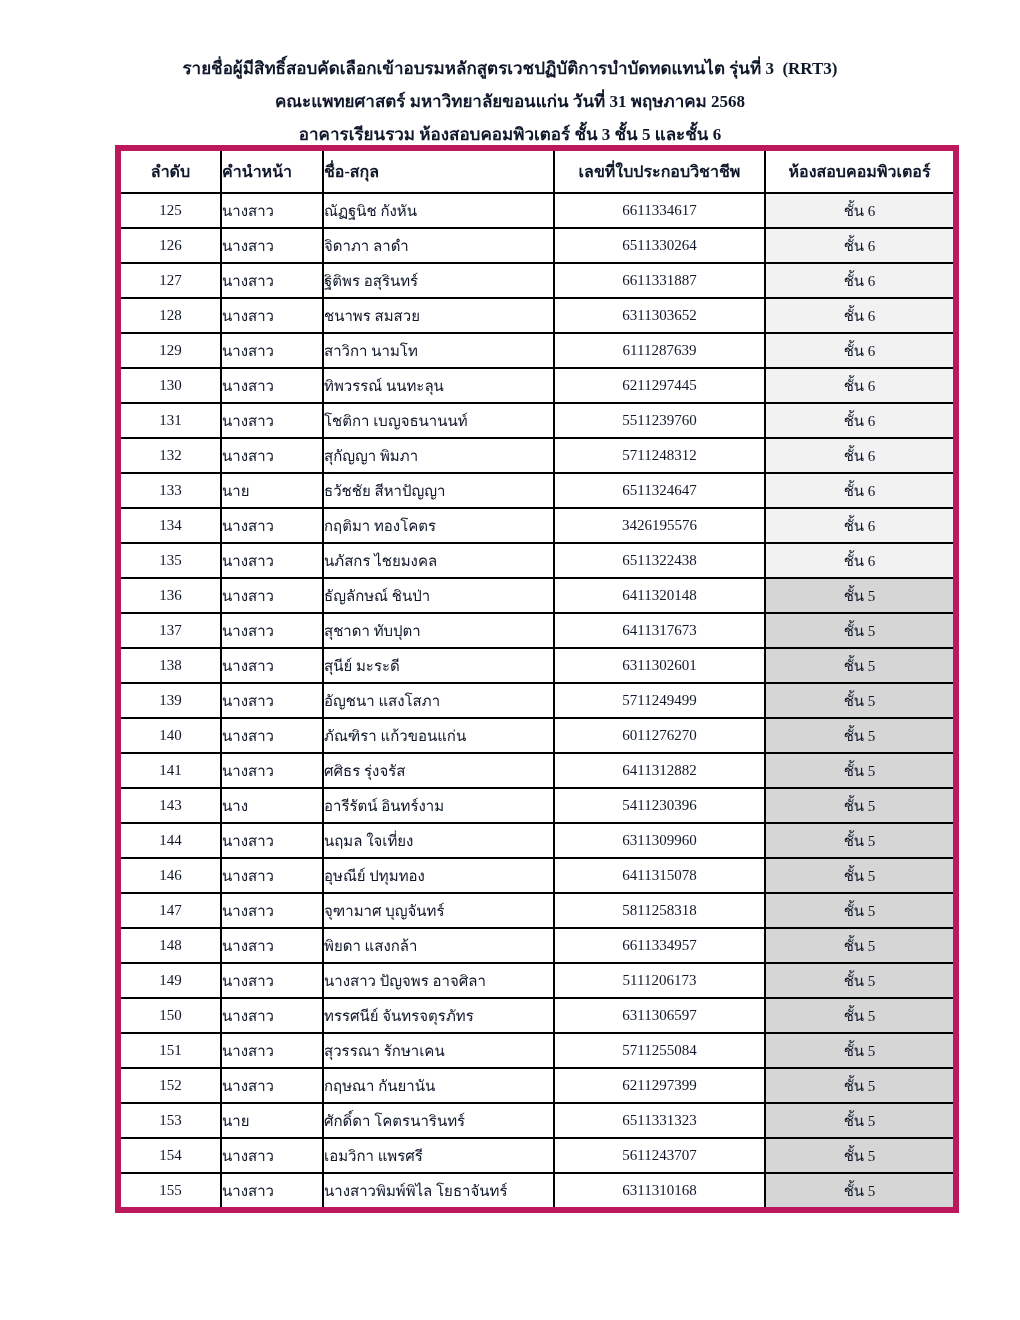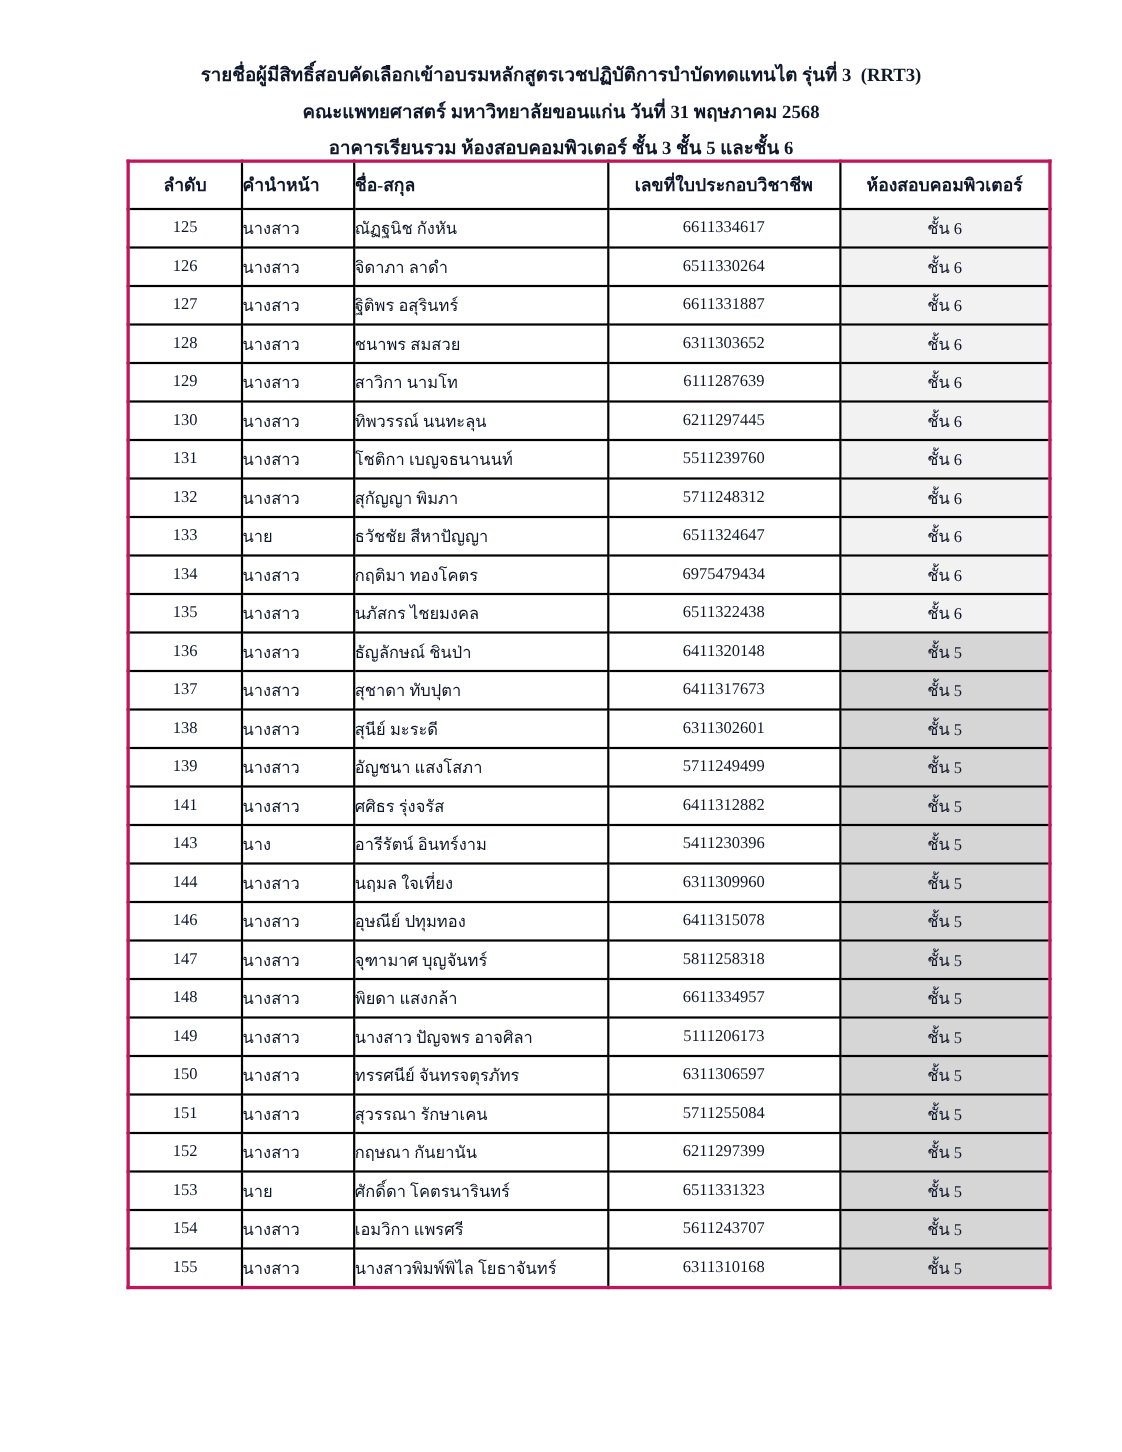--- a/index.html
+++ b/index.html
@@ -22,21 +22,21 @@
     line-height: 33px;
     white-space: pre;
   }
   table.roster {
     position: absolute;
     left: 115px;
     top: 145px;
     border-collapse: collapse;
     table-layout: fixed;
     width: 838px;
-    border: 3px solid #be185d;
+    border: 6px solid #be185d;
   }
   table.roster th, table.roster td {
     border: 2px solid #000000;
     padding: 0;
     overflow: hidden;
     white-space: nowrap;
   }
   table.roster th {
     height: 41px;
     font-size: 16px;
@@ -145,21 +145,21 @@
       <td class="al-center">133</td>
       <td class="al-left-pre">นาย</td>
       <td class="al-left-name">ธวัชชัย สีหาปัญญา</td>
       <td class="al-center">6511324647</td>
       <td class="al-center" style="background: rgb(242, 242, 242);">ชั้น 6</td>
     </tr>
         <tr>
       <td class="al-center">134</td>
       <td class="al-left-pre">นางสาว</td>
       <td class="al-left-name">กฤติมา ทองโคตร</td>
-      <td class="al-center">6975479434</td>
+      <td class="al-center">3426195576</td>
       <td class="al-center" style="background: rgb(242, 242, 242);">ชั้น 6</td>
     </tr>
         <tr>
       <td class="al-center">135</td>
       <td class="al-left-pre">นางสาว</td>
       <td class="al-left-name">นภัสกร ไชยมงคล</td>
       <td class="al-center">6511322438</td>
       <td class="al-center" style="background: rgb(242, 242, 242);">ชั้น 6</td>
     </tr>
         <tr>
@@ -181,20 +181,27 @@
       <td class="al-left-pre">นางสาว</td>
       <td class="al-left-name">สุนีย์ มะระดี</td>
       <td class="al-center">6311302601</td>
       <td class="al-center" style="background: rgb(214, 214, 214);">ชั้น 5</td>
     </tr>
         <tr>
       <td class="al-center">139</td>
       <td class="al-left-pre">นางสาว</td>
       <td class="al-left-name">อัญชนา แสงโสภา</td>
       <td class="al-center">5711249499</td>
+      <td class="al-center" style="background: rgb(214, 214, 214);">ชั้น 5</td>
+    </tr>
+        <tr>
+      <td class="al-center">140</td>
+      <td class="al-left-pre">นางสาว</td>
+      <td class="al-left-name">ภัณฑิรา แก้วขอนแก่น</td>
+      <td class="al-center">6011276270</td>
       <td class="al-center" style="background: rgb(214, 214, 214);">ชั้น 5</td>
     </tr>
         <tr>
       <td class="al-center">141</td>
       <td class="al-left-pre">นางสาว</td>
       <td class="al-left-name">ศศิธร รุ่งจรัส</td>
       <td class="al-center">6411312882</td>
       <td class="al-center" style="background: rgb(214, 214, 214);">ชั้น 5</td>
     </tr>
         <tr>

